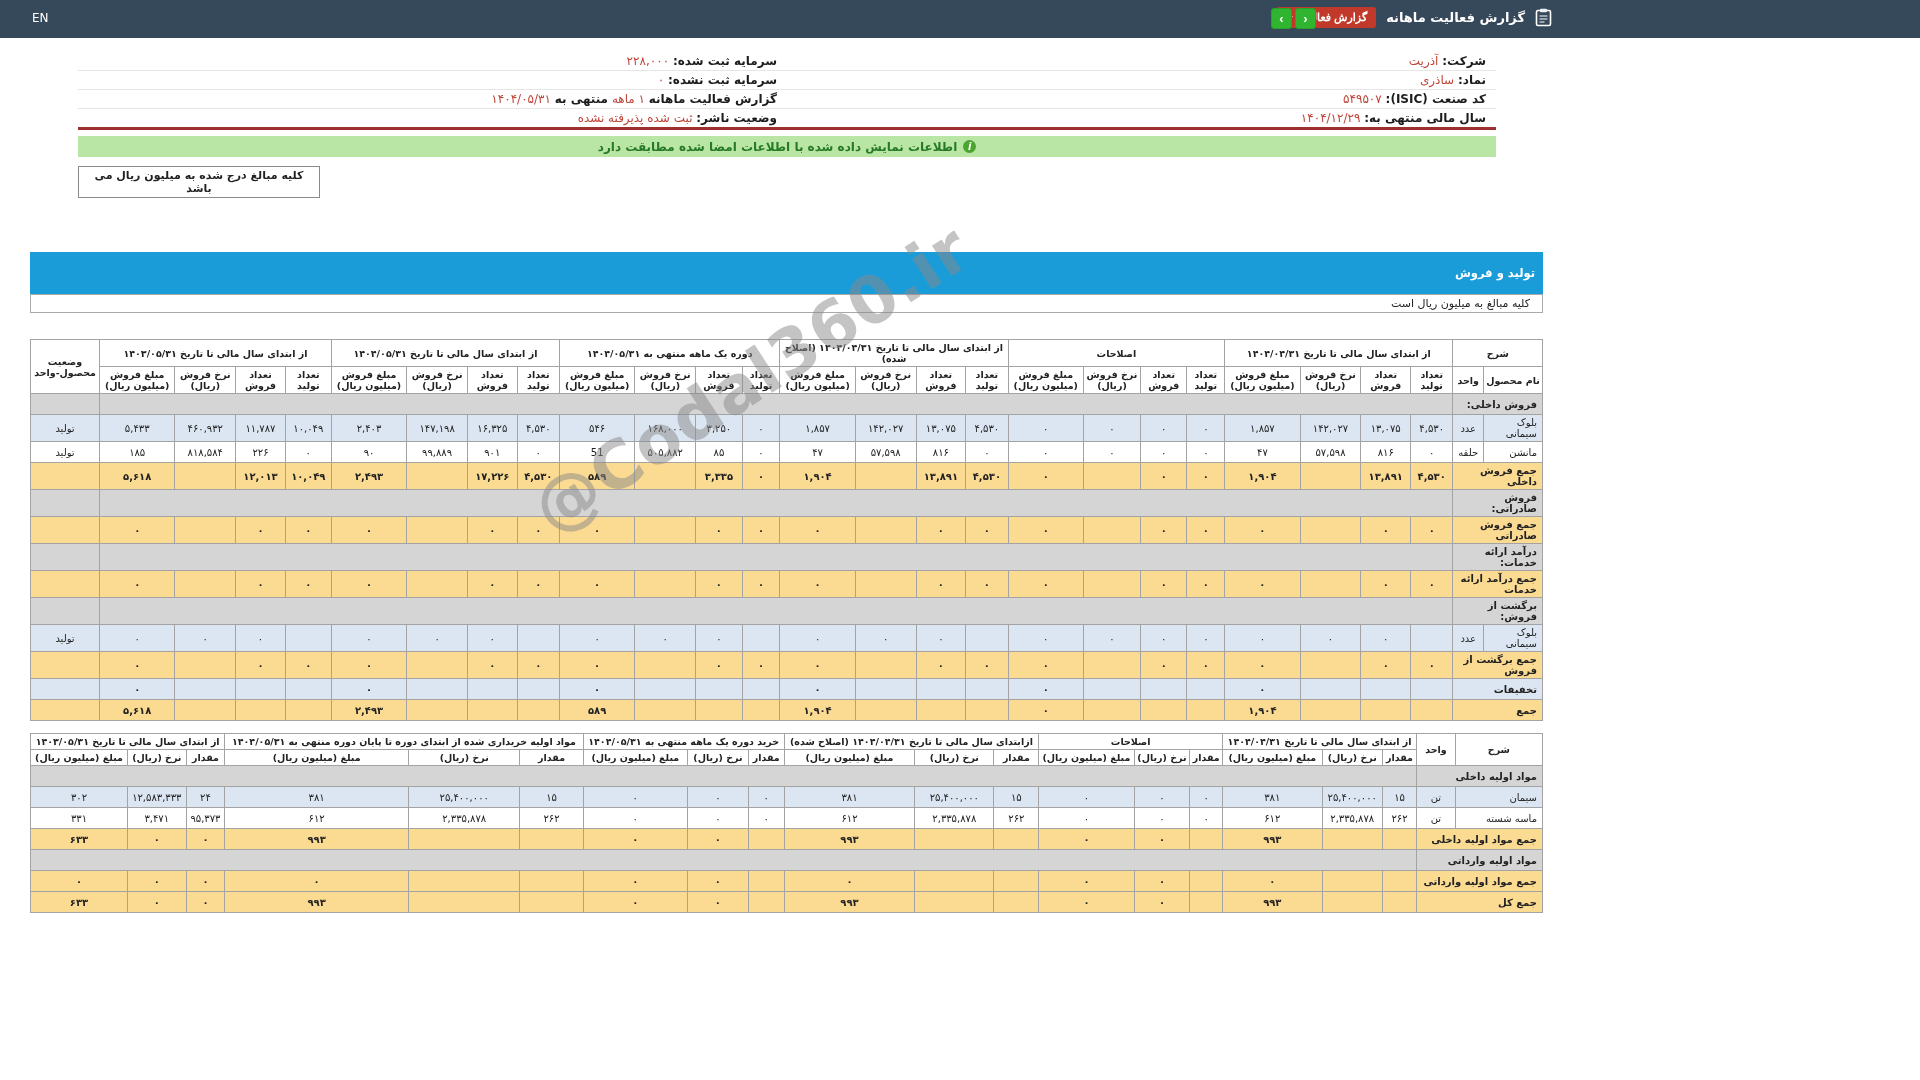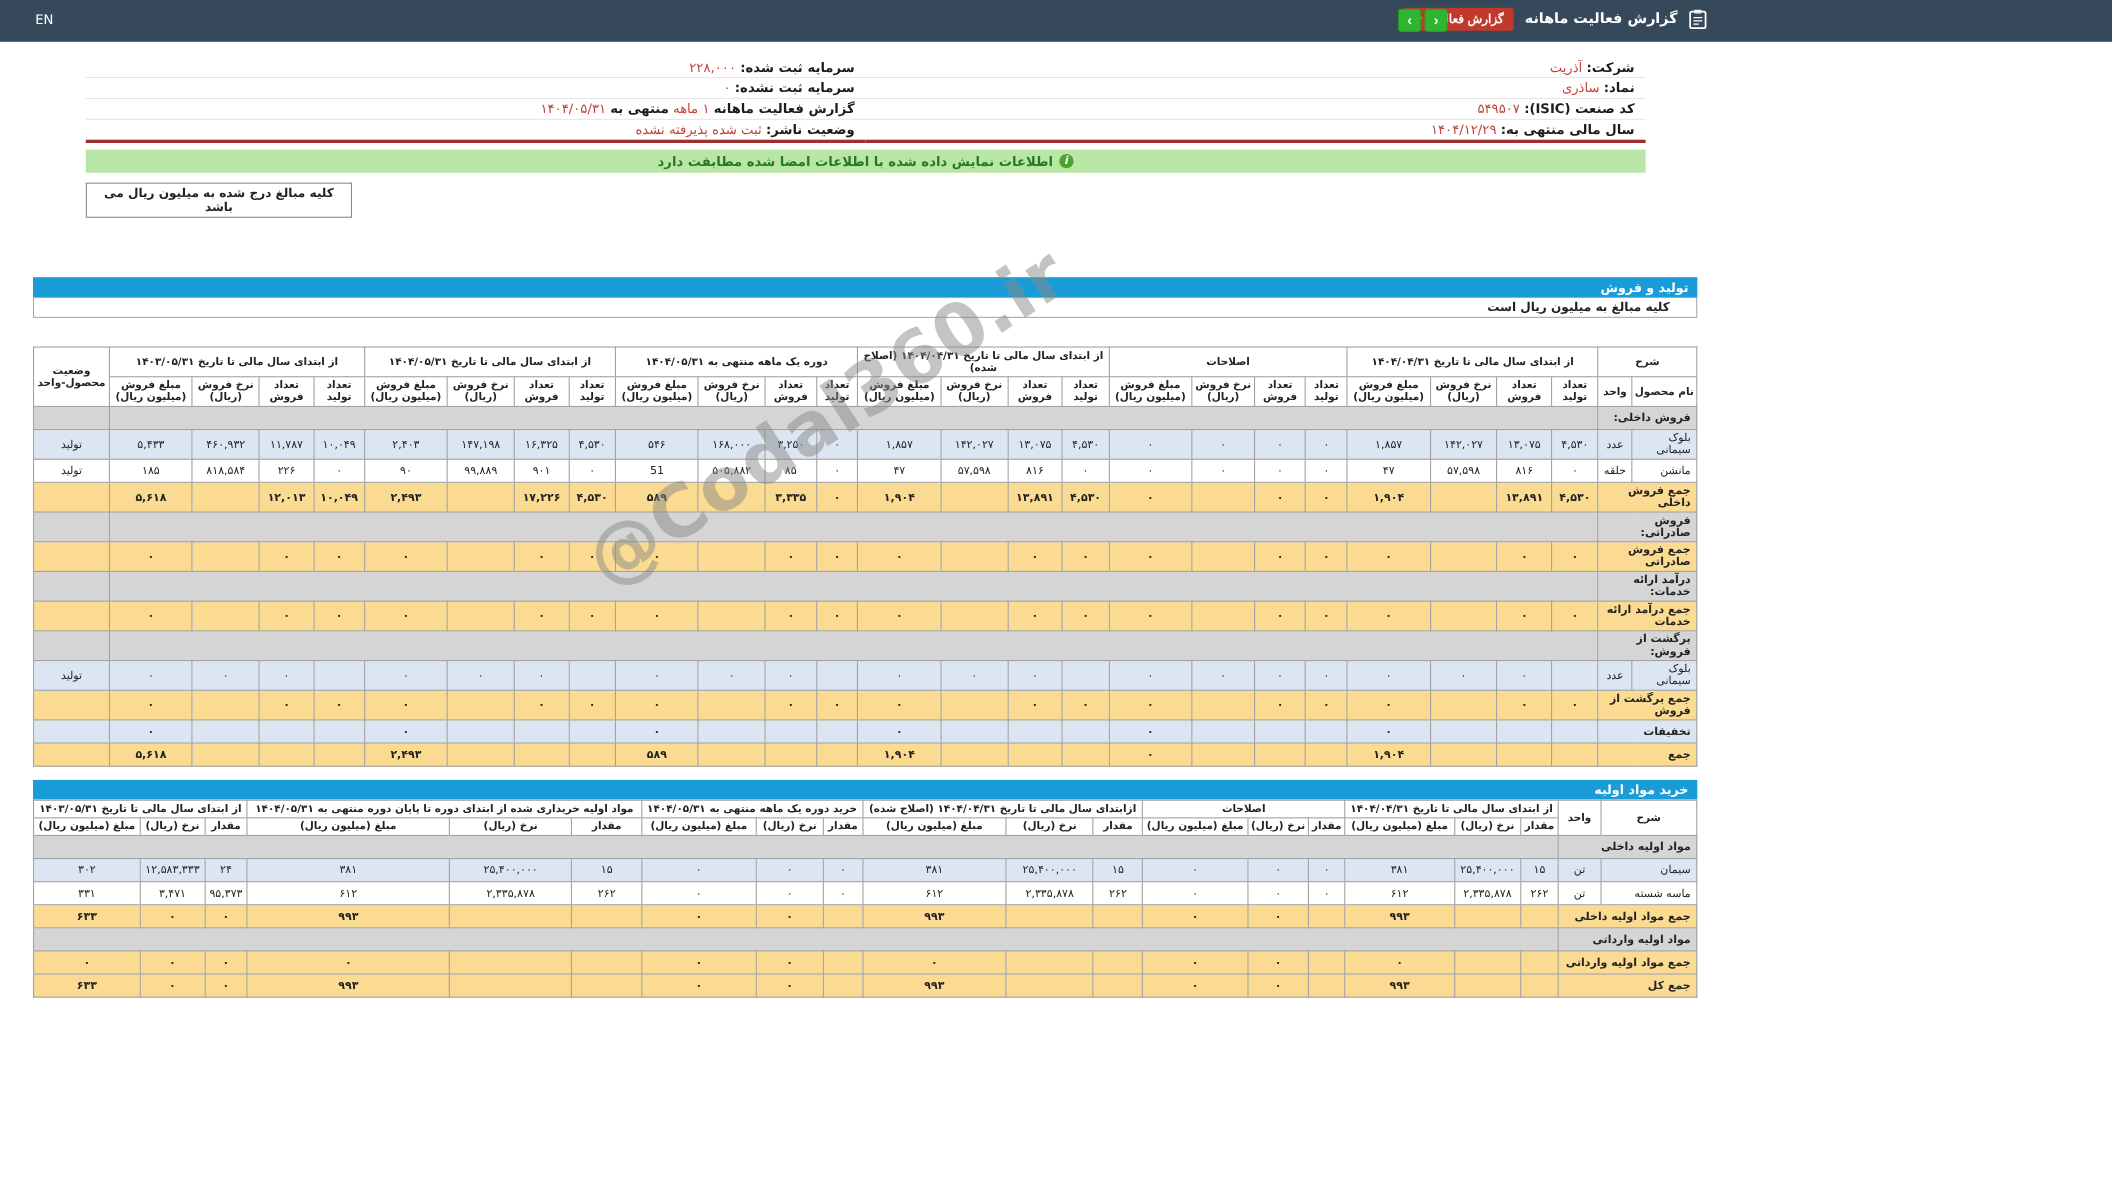--- a/index.html
+++ b/index.html
@@ -26,22 +26,22 @@
   .val-red{color:#bf4438;margin-top:39px;}
   .val-red.link{cursor:pointer;}
   .notice{margin:6px 0 0 78px;width:1418px;background:#b9e6a5;color:#267a26;font-weight:bold;font-size:12px;
     height:21px;display:flex;direction:rtl;align-items:center;justify-content:center;gap:6px;}
   .info-icon{width:13px;height:13px;border-radius:50%;background:#4aa52e;color:#fff;font-size:10px;
     font-weight:bold;line-height:13px;text-align:center;font-style:italic;flex:0 0 13px;}
   .unit-note{margin:9px 0 0 78px;width:232px;border:1px solid #8a8a8a;font-size:11px;font-weight:bold;
     text-align:center;padding:2px 4px;direction:rtl;}
   
   .main{margin:54px 0 0 30px;width:1513px;direction:rtl;}
-  .section-bar{background:#1a9cd8;color:#fff;font-weight:bold;font-size:11.5px;padding:2px 8px;}
-  .subtitle-row{border:1px solid #a9a9a9;font-size:11px;font-weight:bold;padding:2px 24px;background:#fff;}
+  .section-bar{background:#1a9cd8;color:#fff;font-weight:bold;font-size:11.5px;padding:14px 8px;}
+  .subtitle-row{border:1px solid #a9a9a9;font-size:11px;font-weight:normal;padding:2px 12px;background:#fff;}
   .gap28{height:26px;}
   .gap12{height:12px;}
   table.data-table{width:100%;border-collapse:collapse;direction:rtl;background:#fff;}
   .data-table th{border:1px solid #a3a3a3;font-size:9.5px;font-weight:bold;padding:2px 2px;background:#fff;
     text-align:center;vertical-align:middle;}
   .data-table td{border:1px solid #a3a3a3;font-size:10px;padding:2px 3px;text-align:center;height:16px;color:#222;}
   .data-table td.rlabel{text-align:right;padding-right:5px;}
   tr.section td{background:#d5d5d5;font-weight:bold;}
   tr.blue td{background:#dbe6f2;}
   tr.sum td{background:#fbda92;font-weight:bold;}
@@ -421,21 +421,20 @@
           <td class="num">۲,۴۹۳</td>
           <td class="num"></td>
           <td class="num"></td>
           <td class="num"></td>
           <td class="num">۵,۶۱۸</td>
           <td class="status"></td>
         </tr>
       </tbody>
     </table>
   <div class="gap12"></div>
-  <div class="section-bar">خرید مواد اولیه</div>
   <table class="data-table t2">
       <thead>
         <tr>
           <th rowspan="2">شرح</th>
           <th rowspan="2">واحد</th>
           <th class="group" colspan="3">از ابتدای سال مالی تا تاریخ ۱۴۰۴/۰۴/۳۱</th>
           <th class="group" colspan="3">اصلاحات</th>
           <th class="group" colspan="3">ازابتدای سال مالی تا تاریخ ۱۴۰۴/۰۴/۳۱ (اصلاح شده)</th>
           <th class="group" colspan="3">خرید دوره یک ماهه منتهی به ۱۴۰۴/۰۵/۳۱</th>
           <th class="group" colspan="3">مواد اولیه خریداری شده از ابتدای دوره تا پایان دوره منتهی به ۱۴۰۴/۰۵/۳۱</th>

